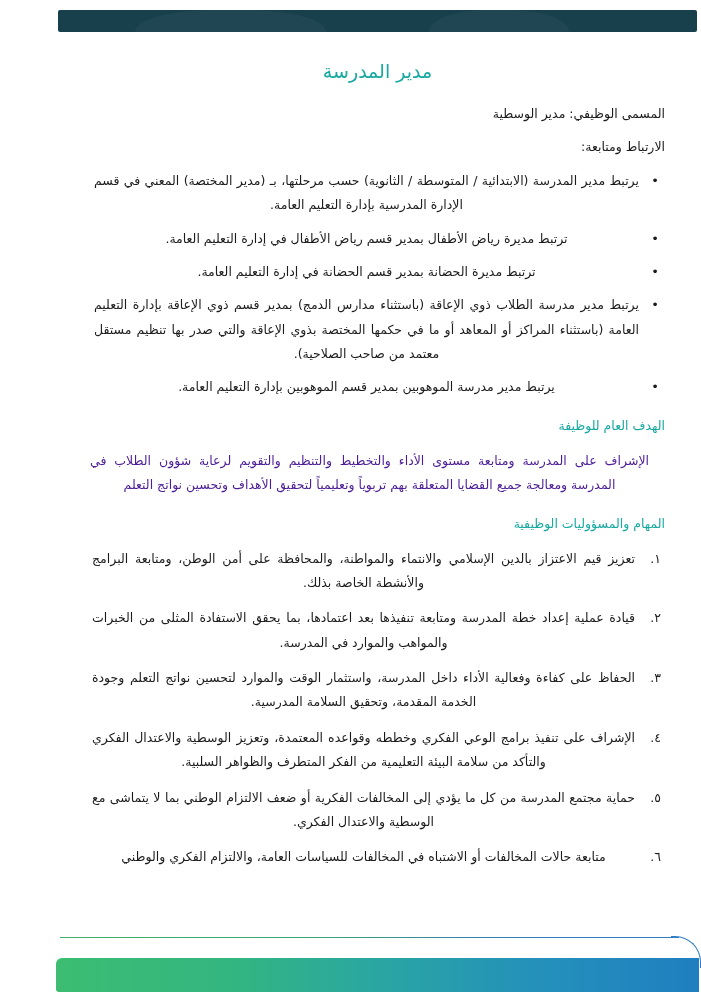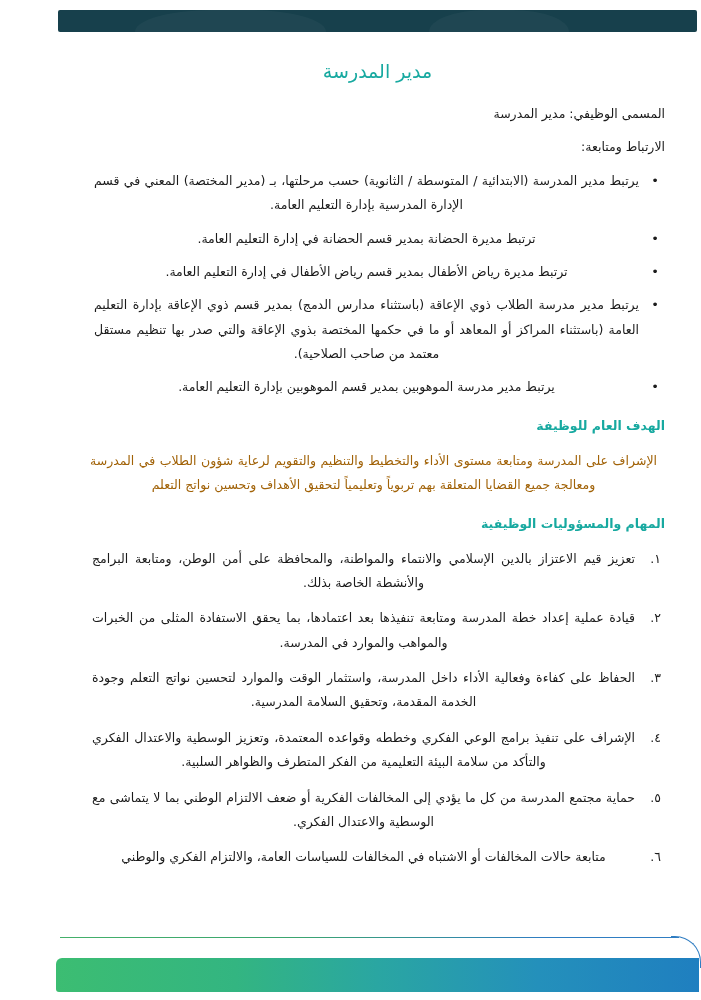--- a/index.html
+++ b/index.html
@@ -96,30 +96,30 @@
     right: 6px;
     top: -1px;
     font-size: 13px;
     color: #1b1b1b;
     line-height: 1.95;
   }
 
   .section-head {
     color: #17a9a0;
     font-size: 12.5px;
-    font-weight: bold;
+    font-weight: normal;
     margin: 18px 0 16px 0;
     text-align: right;
   }
 
   .body-par {
     font-size: 12.5px;
-    color: #a16207;
-    line-height: 1.95;
-    margin: 0 8px 4px 0;
+    color: #4c1d95;
+    line-height: 1.95;
+    margin: 0 16px 4px 0;
     text-align: justify;
     text-align-last: center;
   }
 
   ol.numbered {
     list-style: none;
     margin: 0;
     padding: 0;
   }
   ol.numbered > li {
@@ -182,27 +182,27 @@
 
   <div class="top-bar">
     <div class="top-bar-sheen"></div>
     <div class="top-bar-sheen two"></div>
   </div>
 
   <div class="content">
 
     <h1 class="doc-title">مدير المدرسة</h1>
 
-    <p class="meta-line">المسمى الوظيفي: مدير المدرسة</p>
+    <p class="meta-line">المسمى الوظيفي: مدير الوسطية</p>
     <p class="meta-line tight">الارتباط ومتابعة:</p>
 
     <ul class="bullets">
       <li>يرتبط مدير المدرسة (الابتدائية / المتوسطة / الثانوية) حسب مرحلتها، بـ (مدير المختصة) المعني في قسم الإدارة المدرسية بإدارة التعليم العامة.</li>
+      <li>ترتبط مديرة رياض الأطفال بمدير قسم رياض الأطفال في إدارة التعليم العامة.</li>
       <li>ترتبط مديرة الحضانة بمدير قسم الحضانة في إدارة التعليم العامة.</li>
-      <li>ترتبط مديرة رياض الأطفال بمدير قسم رياض الأطفال في إدارة التعليم العامة.</li>
       <li>يرتبط مدير مدرسة الطلاب ذوي الإعاقة (باستثناء مدارس الدمج) بمدير قسم ذوي الإعاقة بإدارة التعليم العامة (باستثناء المراكز أو المعاهد أو ما في حكمها المختصة بذوي الإعاقة والتي صدر بها تنظيم مستقل معتمد من صاحب الصلاحية).</li>
       <li>يرتبط مدير مدرسة الموهوبين بمدير قسم الموهوبين بإدارة التعليم العامة.</li>
     </ul>
 
     <h2 class="section-head">الهدف العام للوظيفة</h2>
     <p class="body-par">الإشراف على المدرسة ومتابعة مستوى الأداء والتخطيط والتنظيم والتقويم لرعاية شؤون الطلاب في المدرسة ومعالجة جميع القضايا المتعلقة بهم تربوياً وتعليمياً لتحقيق الأهداف وتحسين نواتج التعلم</p>
 
     <h2 class="section-head">المهام والمسؤوليات الوظيفية</h2>
 
     <ol class="numbered">

